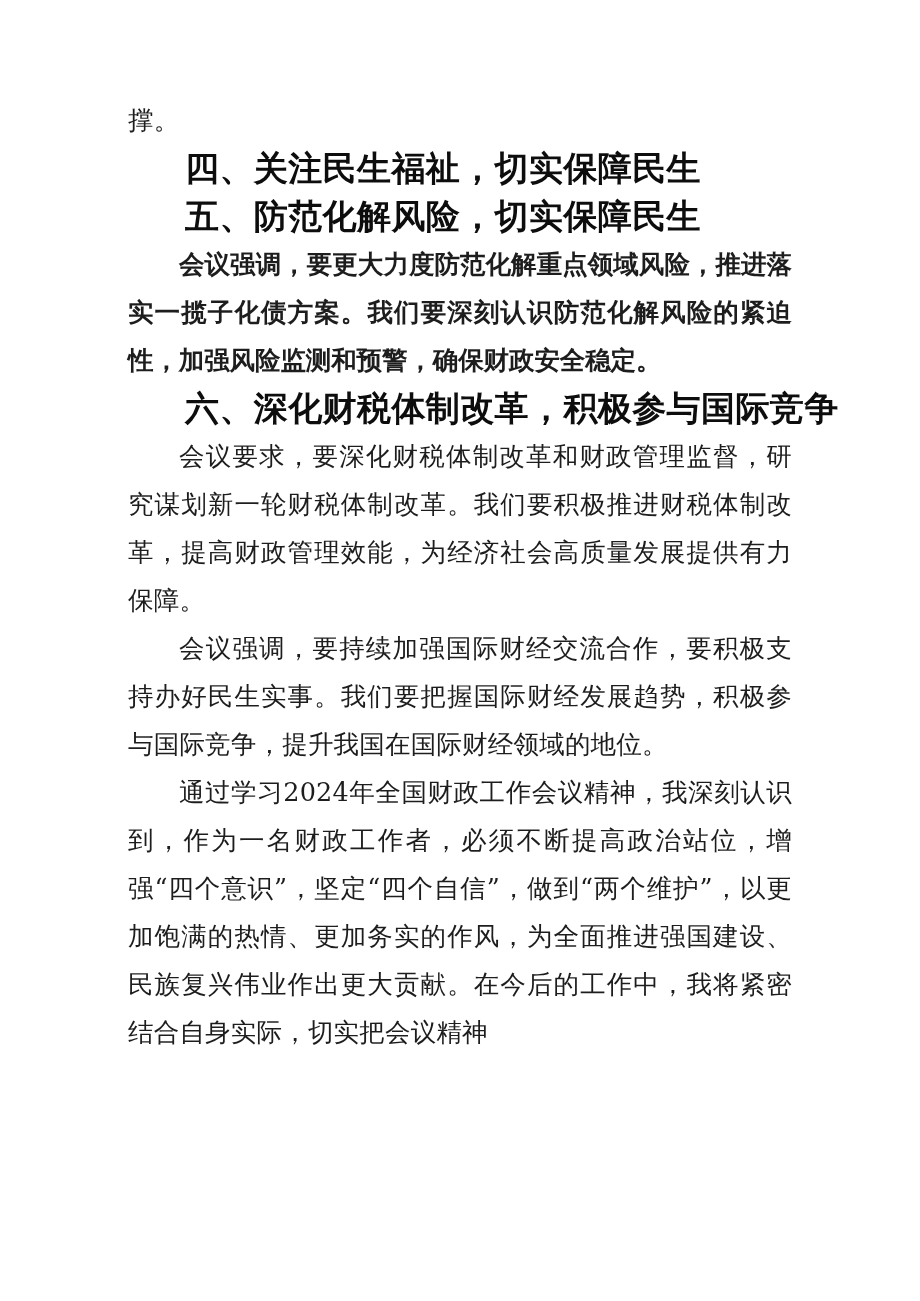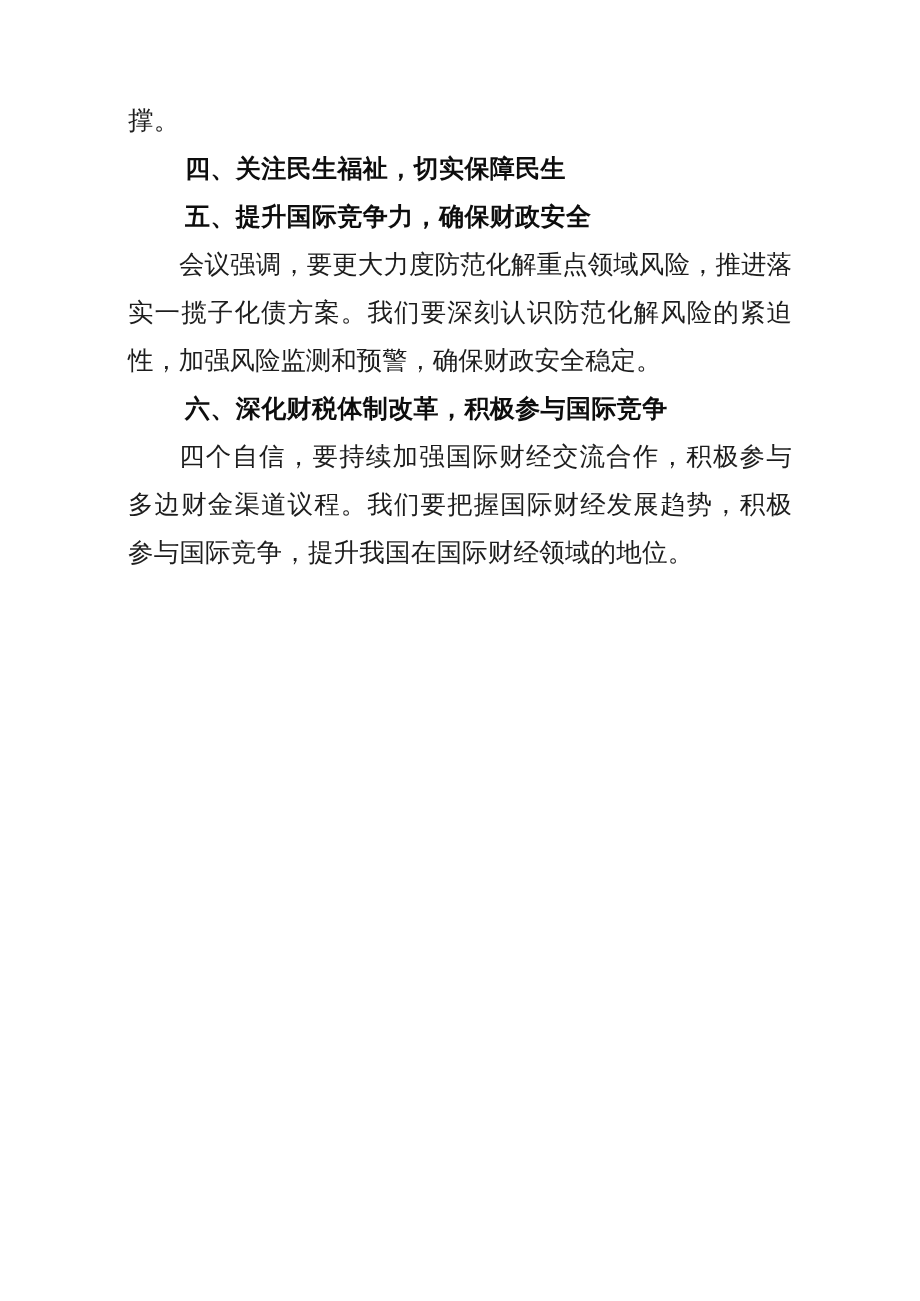--- a/index.html
+++ b/index.html
@@ -41,51 +41,54 @@
     margin: 0;
     letter-spacing: 0.2px;
     font-weight: 400;
   }
   .para.no-indent {
     text-indent: 0;
   }
   
   .para.dense {
     letter-spacing: -0.1px;
+    font-weight: bold;
   }
 
   
   .heading {
     font-family: "Liberation Sans", "DejaVu Sans", sans-serif;
-    font-size: 25px;
+    font-size: 34px;
     line-height: 48px;
     font-weight: 700;
     color: #0d0d0d;
     margin: 0;
     text-indent: 57px;
     letter-spacing: 0.4px;
     white-space: nowrap;
   }
 </style>
 </head>
 <body>
 
 <div class="page">
   <div class="doc-body">
 
     <p class="para no-indent">撑。</p>
 
     <h2 class="heading">四、关注民生福祉，切实保障民生</h2>
 
 
-    <h2 class="heading">五、提升国际竞争力，确保财政安全</h2>
+    <h2 class="heading">五、防范化解风险，切实保障民生</h2>
 
     <p class="para dense">会议强调，要更大力度防范化解重点领域风险，推进落实一揽子化债方案。我们要深刻认识防范化解风险的紧迫性，加强风险监测和预警，确保财政安全稳定。</p>
 
     <h2 class="heading">六、深化财税体制改革，积极参与国际竞争</h2>
 
+    <p class="para">会议要求，要深化财税体制改革和财政管理监督，研究谋划新一轮财税体制改革。我们要积极推进财税体制改革，提高财政管理效能，为经济社会高质量发展提供有力保障。</p>
 
 
-    <p class="para">四个自信，要持续加强国际财经交流合作，积极参与多边财金渠道议程。我们要把握国际财经发展趋势，积极参与国际竞争，提升我国在国际财经领域的地位。</p>
+    <p class="para">会议强调，要持续加强国际财经交流合作，要积极支持办好民生实事。我们要把握国际财经发展趋势，积极参与国际竞争，提升我国在国际财经领域的地位。</p>
 
+    <p class="para">通过学习2024年全国财政工作会议精神，我深刻认识到，作为一名财政工作者，必须不断提高政治站位，增强“四个意识”，坚定“四个自信”，做到“两个维护”，以更加饱满的热情、更加务实的作风，为全面推进强国建设、民族复兴伟业作出更大贡献。在今后的工作中，我将紧密结合自身实际，切实把会议精神</p>
 
   </div>
 </div>
 
 </body></html>

